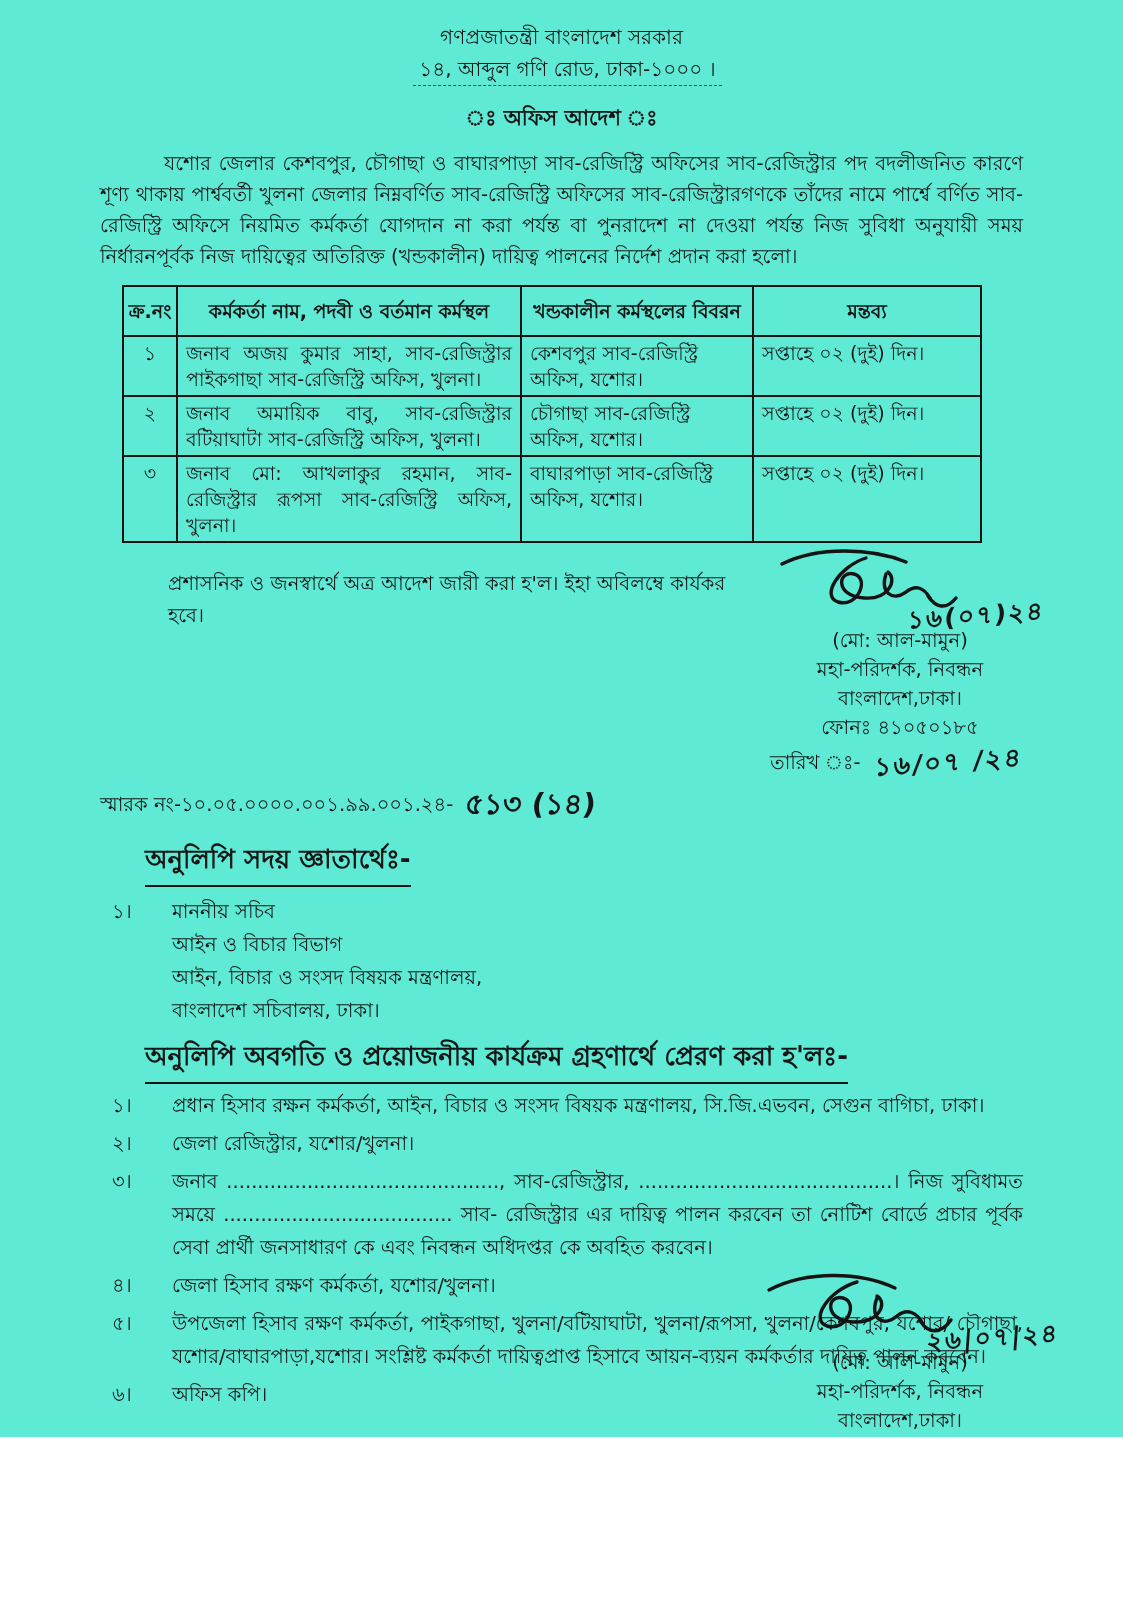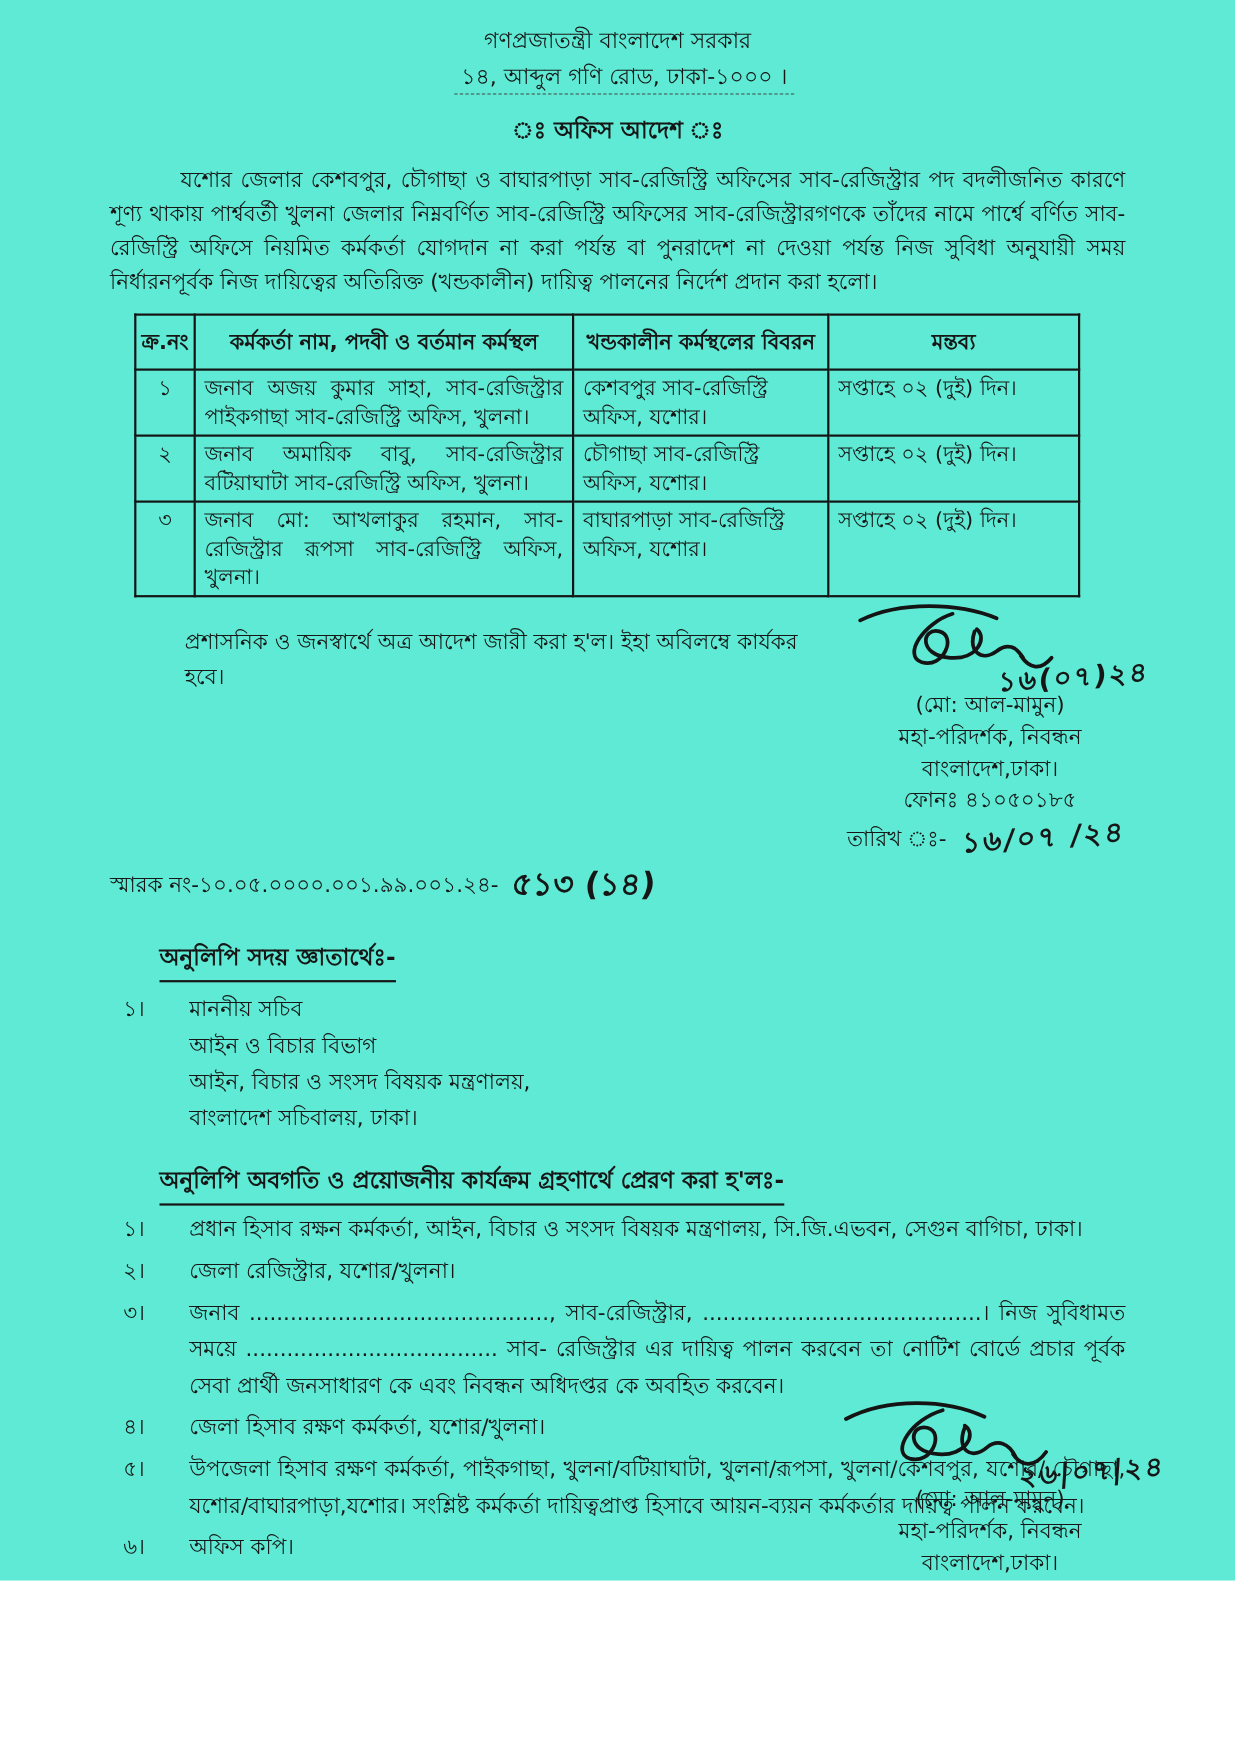--- a/index.html
+++ b/index.html
@@ -51,21 +51,21 @@
     display:inline-block;
     letter-spacing:2px;
   }
   .hand-top{position:absolute;right:-14px;bottom:-4px;font-size:25px;}
   .date-line{display:flex;justify-content:flex-start;gap:14px;margin-top:6px;text-align:left;}
   .date-hand{font-size:26px;}
   
   .memo-row{margin:148px 0 0 100px;font-size:19.5px;display:flex;align-items:center;gap:12px;}
   .memo-hand{font-size:29px;font-weight:bold;transform:skewX(-6deg);display:inline-block;}
   
-  .copy-head{margin:24px 0 0 145px;font-size:21px;}
+  .copy-head{margin:9px 0 0 145px;font-size:26px;}
   .copy-head .u{display:inline-block;border-bottom:2px solid #161616;padding-bottom:2px;font-weight:600;}
   .copy-item{display:flex;margin:8px 0 0 0;font-size:19.5px;line-height:33px;}
   .copy-item .num{width:60px;min-width:60px;margin-left:112px;}
   .copy-item .txt{flex:1;margin-right:100px;text-align:justify;}
   .copy-item .txt .line{display:block;}
   .section2 .copy-item{margin-top:5px;}
 </style>
 </head>
 <body>
 

